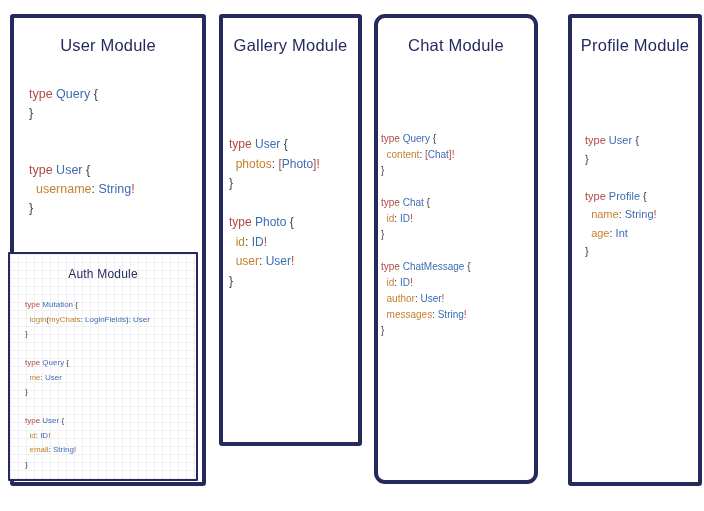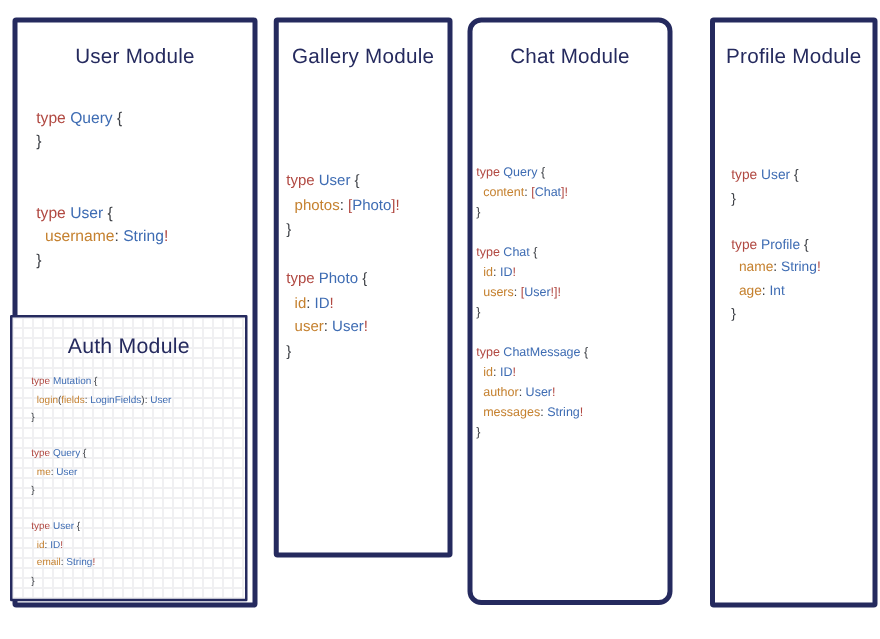--- a/index.html
+++ b/index.html
@@ -35,21 +35,21 @@
   #box-user .code{left:15px; top:67px; font-size:12.5px; line-height:19px;}
 
   
   #box-auth{
     left:8px; top:252px; width:190px; height:229px;
     border-width:2px; border-radius:1px;
     background-image:
       repeating-linear-gradient(0deg, var(--grid) 0 1px, transparent 1px 8px),
       repeating-linear-gradient(90deg, var(--grid) 0 1px, transparent 1px 8px);
   }
-  #box-auth .panel-title{margin-top:13px; font-size:17px;}
+  #box-auth .panel-title{margin-top:13px; font-size:12px;}
   #box-auth .code{left:15px; top:44px; font-size:8px; line-height:14.5px;}
 
   
   #box-gallery{left:219px; top:14px; width:143px; height:432px;}
   #box-gallery .code{left:6px; top:117px; font-size:12px; line-height:19.5px;}
 
   
   #box-chat{left:374px; top:14px; width:164px; height:470px;border-radius:11px;}
   #box-chat .code{left:3px; top:113px; font-size:10px; line-height:16px;}
 
@@ -91,21 +91,20 @@
 
   <section class="panel" id="box-chat">
     <h2 class="panel-title">Chat Module</h2>
     <div class="code">
         <div class="ln"><span class="tok-k">type </span><span class="tok-t">Query </span><span class="tok-p">{</span></div>
         <div class="ln"><span class="tok-p">  </span><span class="tok-f">content</span><span class="tok-p">: </span><span class="tok-k">[</span><span class="tok-t">Chat</span><span class="tok-k">]</span><span class="tok-k">!</span></div>
         <div class="ln"><span class="tok-p">}</span></div>
         <div class="ln"> </div>
         <div class="ln"><span class="tok-k">type </span><span class="tok-t">Chat </span><span class="tok-p">{</span></div>
         <div class="ln"><span class="tok-p">  </span><span class="tok-f">id</span><span class="tok-p">: </span><span class="tok-t">ID</span><span class="tok-k">!</span></div>
-        <div class="ln"><span class="tok-p">  </span><span class="tok-f">users</span><span class="tok-p">: </span><span class="tok-k">[</span><span class="tok-t">User</span><span class="tok-k">!</span><span class="tok-k">]</span><span class="tok-k">!</span></div>
         <div class="ln"><span class="tok-p">}</span></div>
         <div class="ln"> </div>
         <div class="ln"><span class="tok-k">type </span><span class="tok-t">ChatMessage </span><span class="tok-p">{</span></div>
         <div class="ln"><span class="tok-p">  </span><span class="tok-f">id</span><span class="tok-p">: </span><span class="tok-t">ID</span><span class="tok-k">!</span></div>
         <div class="ln"><span class="tok-p">  </span><span class="tok-f">author</span><span class="tok-p">: </span><span class="tok-t">User</span><span class="tok-k">!</span></div>
         <div class="ln"><span class="tok-p">  </span><span class="tok-f">messages</span><span class="tok-p">: </span><span class="tok-t">String</span><span class="tok-k">!</span></div>
         <div class="ln"><span class="tok-p">}</span></div>
       </div>
   </section>
 
@@ -119,21 +118,21 @@
         <div class="ln"><span class="tok-p">  </span><span class="tok-f">name</span><span class="tok-p">: </span><span class="tok-t">String</span><span class="tok-k">!</span></div>
         <div class="ln"><span class="tok-p">  </span><span class="tok-f">age</span><span class="tok-p">: </span><span class="tok-t">Int</span></div>
         <div class="ln"><span class="tok-p">}</span></div>
       </div>
   </section>
 
   <section class="panel" id="box-auth">
     <h2 class="panel-title">Auth Module</h2>
     <div class="code">
         <div class="ln"><span class="tok-k">type </span><span class="tok-t">Mutation </span><span class="tok-p">{</span></div>
-        <div class="ln"><span class="tok-p">  </span><span class="tok-f">login</span><span class="tok-p">(</span><span class="tok-f">fields</span><span class="tok-p">: </span><span class="tok-t">LoginFields</span><span class="tok-p">): </span><span class="tok-t">User</span></div>
+        <div class="ln"><span class="tok-p">  </span><span class="tok-f">login</span><span class="tok-p">(</span><span class="tok-f">myChats</span><span class="tok-p">: </span><span class="tok-t">LoginFields</span><span class="tok-p">): </span><span class="tok-t">User</span></div>
         <div class="ln"><span class="tok-p">}</span></div>
         <div class="ln"> </div>
         <div class="ln"><span class="tok-k">type </span><span class="tok-t">Query </span><span class="tok-p">{</span></div>
         <div class="ln"><span class="tok-p">  </span><span class="tok-f">me</span><span class="tok-p">: </span><span class="tok-t">User</span></div>
         <div class="ln"><span class="tok-p">}</span></div>
         <div class="ln"> </div>
         <div class="ln"><span class="tok-k">type </span><span class="tok-t">User </span><span class="tok-p">{</span></div>
         <div class="ln"><span class="tok-p">  </span><span class="tok-f">id</span><span class="tok-p">: </span><span class="tok-t">ID</span><span class="tok-k">!</span></div>
         <div class="ln"><span class="tok-p">  </span><span class="tok-f">email</span><span class="tok-p">: </span><span class="tok-t">String</span><span class="tok-k">!</span></div>
         <div class="ln"><span class="tok-p">}</span></div>

